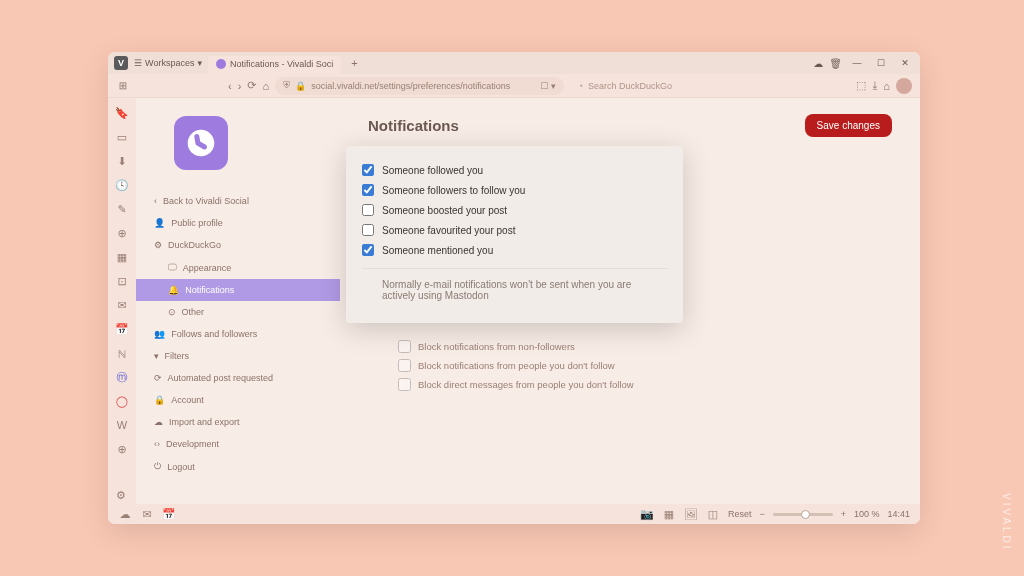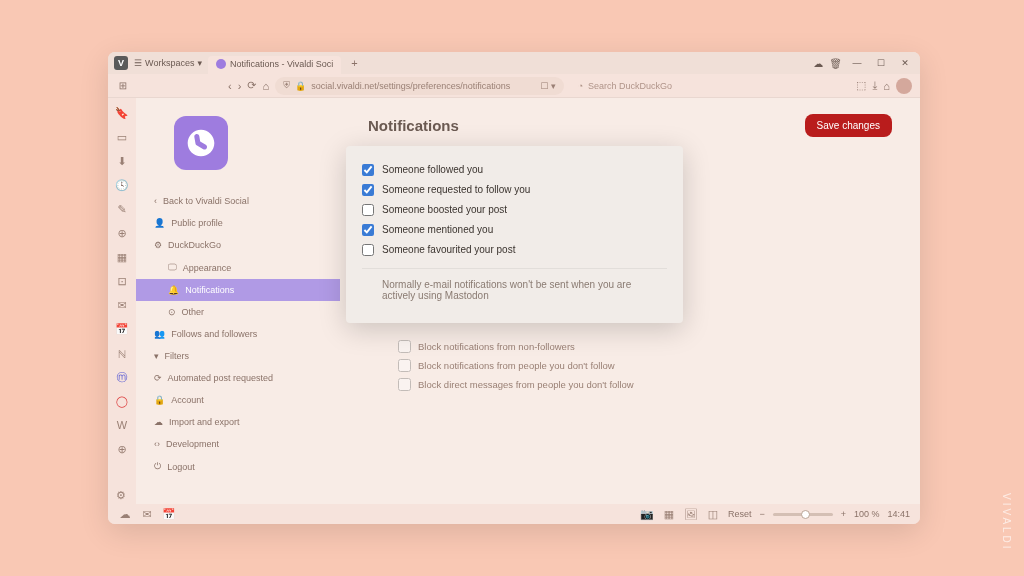--- a/index.html
+++ b/index.html
@@ -33,21 +33,21 @@
 .main{flex:1;padding:16px 28px}
 .header{display:flex;justify-content:space-between;align-items:center;margin-bottom:12px}
 .htitle{font-size:15px;font-weight:600;color:#6b5a52}
 .save-btn{background:#b91c1c;color:#fff;border:none;padding:6px 12px;border-radius:8px;font-size:10px;cursor:pointer}
 .bg-opts{margin-top:200px}
 .bg-opt{display:flex;align-items:center;gap:7px;font-size:9.5px;color:#9a8075;padding:3px 0 3px 30px}
 .bg-opt input{opacity:.4}
 .popup{position:absolute;left:346px;top:146px;width:337px;background:#f1ece8;border-radius:4px;box-shadow:0 6px 28px rgba(0,0,0,.18);padding:14px 16px}
 .pop-title{font-size:9px;font-weight:700;color:#5a5048;letter-spacing:.3px;margin-bottom:8px}
 .pop-sub{font-size:9px;color:#7a6b62;margin-bottom:12px;border-top:1px solid rgba(0,0,0,.06);padding-top:10px}
-.opt{display:flex;gap:8px;padding:4px 0}
+.opt{display:flex;align-items:center;gap:8px;padding:4px 0}
 .opt label{font-size:10px;color:#3a332e;font-weight:500}
 .opt input[type=checkbox]{width:12px;height:12px;accent-color:#3a7bd5;cursor:pointer}
 .opt-sep{border-top:1px solid rgba(0,0,0,.06);margin:8px 0;padding-top:8px}
 .opt-desc{font-size:10px;color:#8a7b72;margin-left:20px;margin-top:2px}
 .statusbar{height:20px;background:#f6e3dc;display:flex;align-items:center;padding:0 10px;gap:8px;font-size:9px;color:#8a7268}
 .sb-space{flex:1}
 .zoom-slider{width:60px;height:3px;background:#d4bfb4;border-radius:2px;position:relative}
 .zoom-thumb{position:absolute;left:48%;top:-3px;width:9px;height:9px;background:#fff;border:1px solid #bba597;border-radius:50%}
 .brand{position:absolute;right:12px;bottom:24px;writing-mode:vertical-rl;font-size:10px;letter-spacing:3px;color:rgba(255,255,255,.65);font-weight:300}
 .gear-bottom{position:absolute;bottom:22px;left:8px;color:#9a8075;font-size:11px}
@@ -225,33 +225,33 @@
 </div>
 
 <div class="popup">
   <div id="opt-list">
       <div class="opt">
         <input type="checkbox" checked="" style="">
         <label>Someone followed you</label>
       </div>
       <div class="opt">
         <input type="checkbox" checked="" style="">
-        <label>Someone requested to follow you</label>
+        <label>Someone followers to follow you</label>
       </div>
       <div class="opt">
         <input type="checkbox" style="">
         <label>Someone boosted your post</label>
       </div>
       <div class="opt">
+        <input type="checkbox" style="">
+        <label>Someone favourited your post</label>
+      </div>
+      <div class="opt">
         <input type="checkbox" checked="" style="">
         <label>Someone mentioned you</label>
       </div>
-      <div class="opt">
-        <input type="checkbox" style="">
-        <label>Someone favourited your post</label>
-      </div>
     </div>
   <div class="opt-sep">
     <div class="opt-desc">Normally e-mail notifications won't be sent when you are actively using Mastodon</div>
   </div>
 </div>
 
 <div class="brand">VIVALDI</div>
 
 </body></html>

